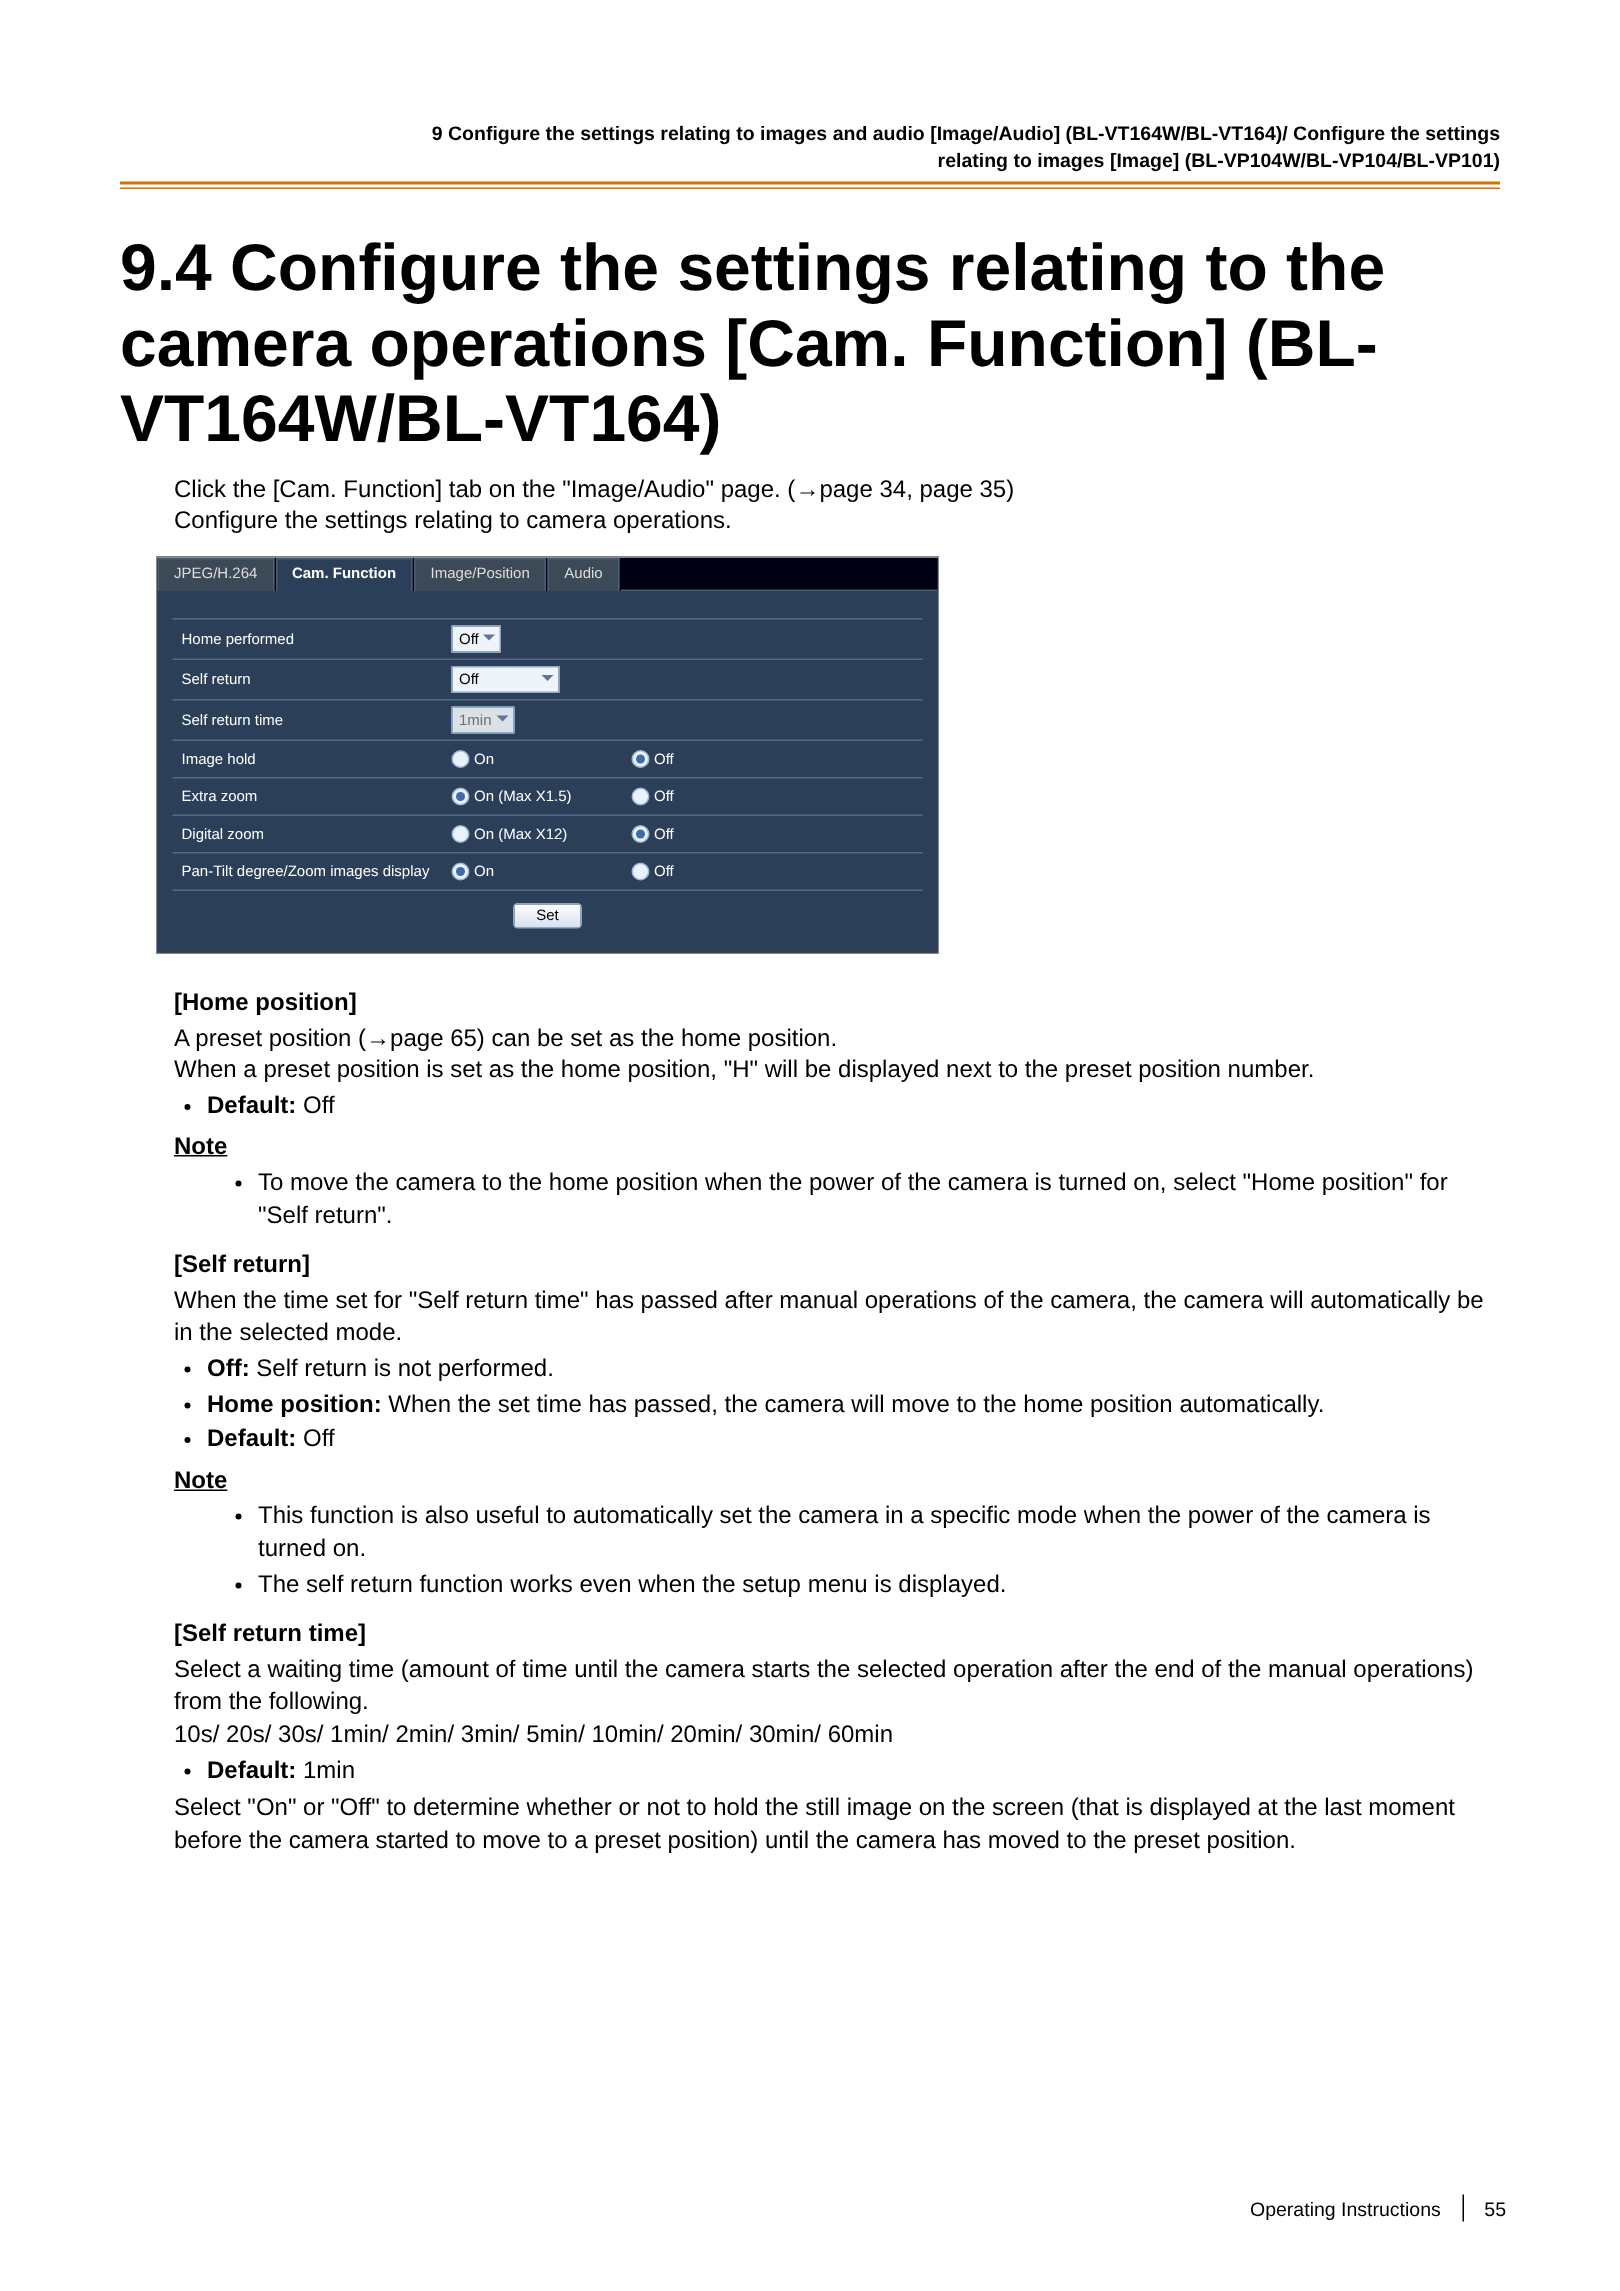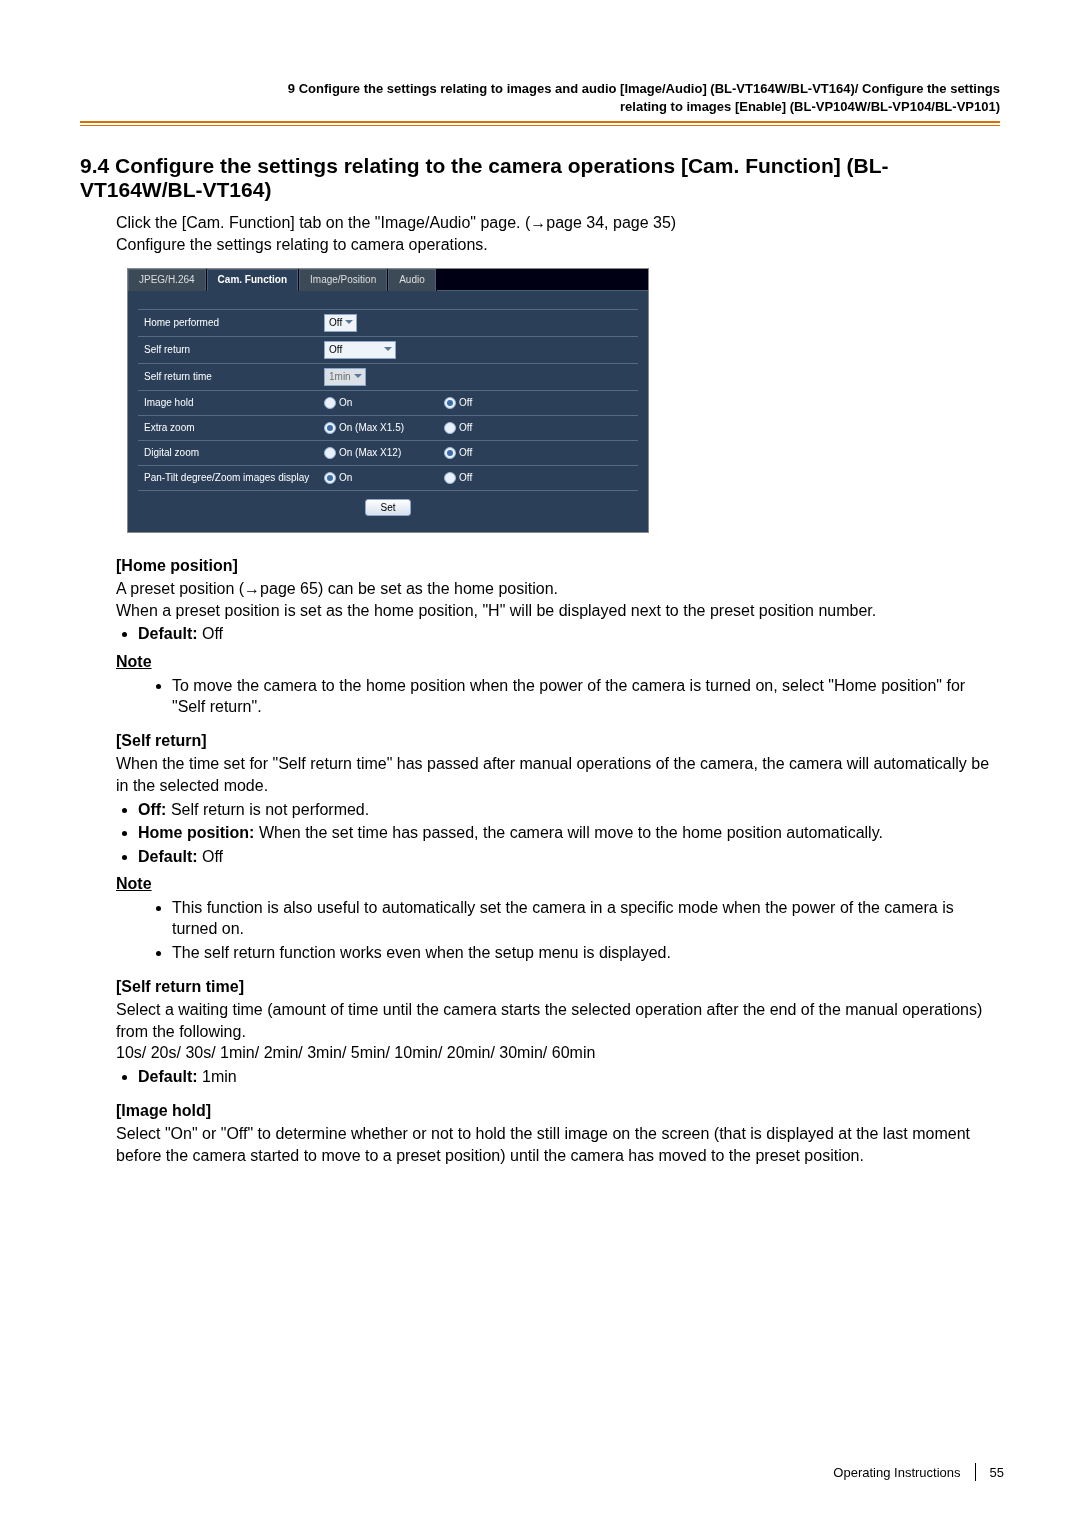--- a/index.html
+++ b/index.html
@@ -24,34 +24,34 @@
     line-height: 1.35;
     margin-left: 30px;
   }
   .hdr-rule {
     margin-top: 6px;
     border-top: 2px solid #d86f00;
     border-bottom: 1px solid #d86f00;
     height: 2px;
   }
   h1.title {
-    font-size: 21px;
+    font-size: 44px;
     margin: 28px 0 10px 0;
     line-height: 1.15;
   }
   .intro {
     margin-left: 36px;
     font-size: 16px;
     line-height: 1.35;
   }
 
   
   .ui-wrap {
     width: 520px;
-    margin: 12px 0 22px 47px;
+    margin: 12px 0 22px 24px;
     border: 1px solid #888;
     background: #000015;
   }
   .ui-tabs {
     display: flex;
     height: 22px;
     font-size: 10px;
     color: #ddd;
     background: #000015;
   }
@@ -175,21 +175,21 @@
     gap: 14px;
   }
   .footer .sep { border-left: 1px solid #000; height: 18px; }
 </style>
 </head>
 <body>
 
 <div class="page">
   <div class="hdr">
     <div>9 Configure the settings relating to images and audio [Image/Audio] (BL-VT164W/BL-VT164)/ Configure the settings</div>
-    <div>relating to images [Enable] (BL-VP104W/BL-VP104/BL-VP101)</div>
+    <div>relating to images [Image] (BL-VP104W/BL-VP104/BL-VP101)</div>
   </div>
   <div class="hdr-rule"></div>
 
   <h1 class="title">9.4  Configure the settings relating to the camera operations [Cam. Function] (BL-VT164W/BL-VT164)</h1>
 
   <div class="intro">
     <div>
       <span>Click the [Cam. Function] tab on the "Image/Audio" page. (</span>→<span>page 34, page 35)</span>
     </div>
     <div>Configure the settings relating to camera operations.</div>
@@ -315,21 +315,20 @@
     <div>Select a waiting time (amount of time until the camera starts the selected operation after the end of the manual operations) from the following.</div>
     <div>10s/ 20s/ 30s/ 1min/ 2min/ 3min/ 5min/ 10min/ 20min/ 30min/ 60min</div>
     <ul class="bul">
       <li>
         <span class="b">Default:</span><span> 1min</span>
       </li>
     </ul>
   </div>
 
   <div class="section">
-    <div class="section-h">[Image hold]</div>
     <div>Select "On" or "Off" to determine whether or not to hold the still image on the screen (that is displayed at the last moment before the camera started to move to a preset position) until the camera has moved to the preset position.</div>
   </div>
 
   <div class="footer">
     <span>Operating Instructions</span>
     <span class="sep"></span>
     <span>55</span>
   </div>
 </div>
 

